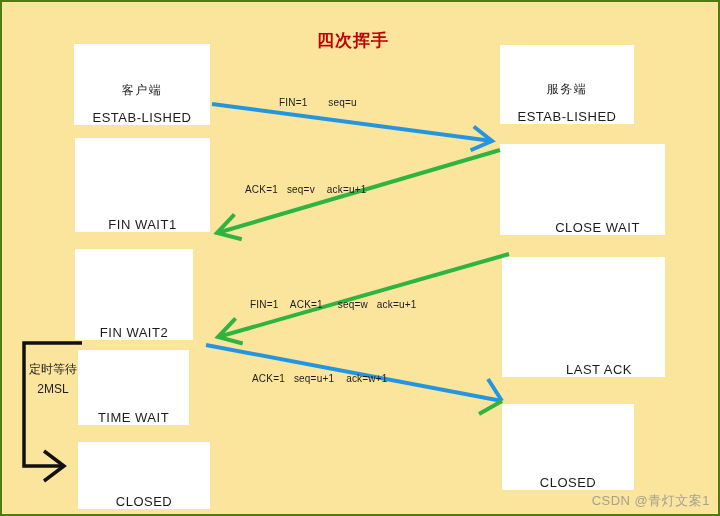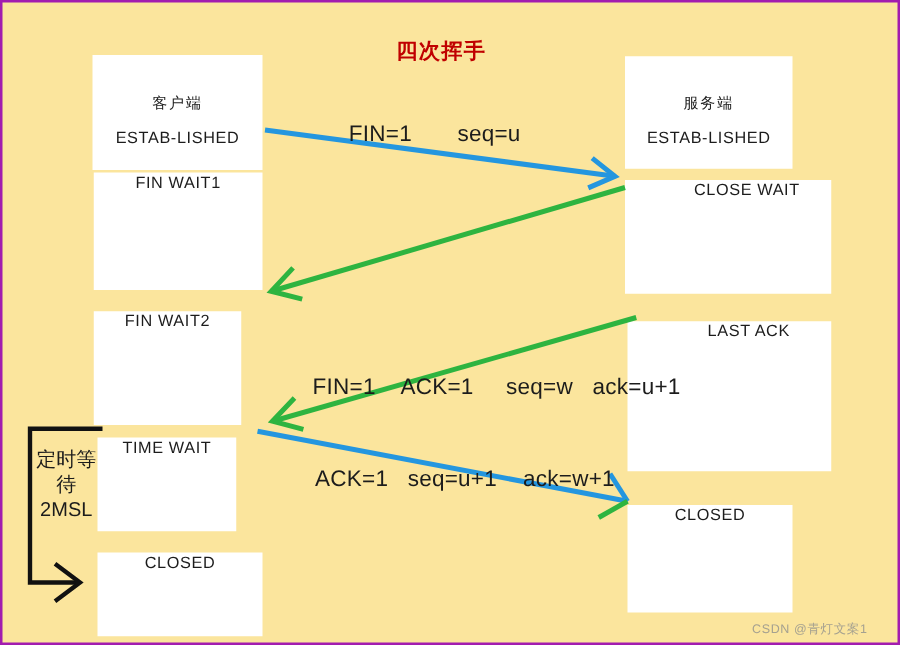--- a/index.html
+++ b/index.html
@@ -2,56 +2,56 @@
 <html style="--background: #FBE59D; --box: #FFFFFF; --text: #1C1C1C; --title_red: #C00000; --arrow_blue: #2496DF; --arrow_green: #2EB440; --arrow_black: #111111; --watermark: #A5A190;"><head>
 <meta charset="utf-8">
 <style>
   html,body{margin:0;padding:0;background:#ffffff;}
   #canvas{
     position:relative;
     width:720px;height:516px;
     background:var(--background,#FBE59D);
     font-family:"Liberation Sans","DejaVu Sans",sans-serif;
     overflow:hidden;
-    border:2px solid #a21caf;
+    border:2px solid #4d7c0f;
     box-sizing:border-box;
   }
   .box{
     position:absolute;
     background:var(--box,#ffffff);
     display:flex;flex-direction:column;
-    align-items:center;justify-content:flex-start;
+    align-items:center;justify-content:flex-end;
     color:var(--text,#1c1c1c);
     font-size:13px;letter-spacing:.5px;text-align:center;
   }
-  .box.two{justify-content:center;padding-top:11px;gap:11px;}
+  .box.two{justify-content:flex-end;padding-top:0;gap:11px;}
   .box .hdr{font-size:12px;letter-spacing:1.5px;}
   .arrows{position:absolute;left:0;top:0;pointer-events:none;}
   .stroke-blue{stroke:var(--arrow_blue,#2496DF);}
   .stroke-green{stroke:var(--arrow_green,#2EB440);}
   .stroke-black{stroke:var(--arrow_black,#111111);}
   marker{overflow:visible;}
   .lbl{
     position:absolute;
-    font-size:18px;color:var(--text,#1c1c1c);
+    font-size:10px;color:var(--text,#1c1c1c);
     white-space:pre;letter-spacing:.2px;
   }
   #title{
     position:absolute;left:296px;top:27px;width:110px;
     text-align:center;font-size:17px;font-weight:bold;
     color:var(--title_red,#C00000);letter-spacing:1px;
   }
   #timer{
     position:absolute;left:22px;top:357px;width:58px;
-    text-align:center;font-size:16px;color:var(--text,#1c1c1c);
+    text-align:center;font-size:12px;color:var(--text,#1c1c1c);
     line-height:20px;
   }
   #watermark{
-    position:absolute;right:24px;bottom:4px;
-    font-size:10px;color:var(--watermark,#A5A190);
+    position:absolute;right:8px;bottom:4px;
+    font-size:13px;color:var(--watermark,#A5A190);
     letter-spacing:.5px;
   }
 </style>
 </head>
 <body>
 
 <div id="canvas">
 
   <div id="title">四次挥手</div>
 
@@ -106,20 +106,21 @@
     <line x1="507" y1="252" x2="216" y2="335" class="stroke-green" stroke-width="4" marker-end="url(#head-green)"></line>
 
     <line x1="204" y1="343" x2="500" y2="399" class="stroke-blue" stroke-width="4"></line>
     <line x1="486" y1="377" x2="500" y2="399" class="stroke-blue" stroke-width="4"></line>
     <line x1="500" y1="399" x2="477" y2="412" class="stroke-green" stroke-width="4"></line>
 
     <polyline points="80,341 22,341 22,464 62,464" fill="none" class="stroke-black" stroke-width="3.5" marker-end="url(#head-black)"></polyline>
   </svg>
 
   <div class="lbl" style="left:277px;top:95px;">FIN=1       seq=u</div>
+  <div class="lbl" style="left:243px;top:182px;">ACK=1   seq=v    ack=u+1</div>
   <div class="lbl" style="left:248px;top:297px;text-align:center;">FIN=1    ACK=1     seq=w   ack=u+1</div>
   <div class="lbl" style="left:250px;top:371px;">ACK=1   seq=u+1    ack=w+1</div>
 
   <div id="timer">
     <div>定时等待</div>
     <div>2MSL</div>
   </div>
 
   <div id="watermark">CSDN @青灯文案1</div>
 

